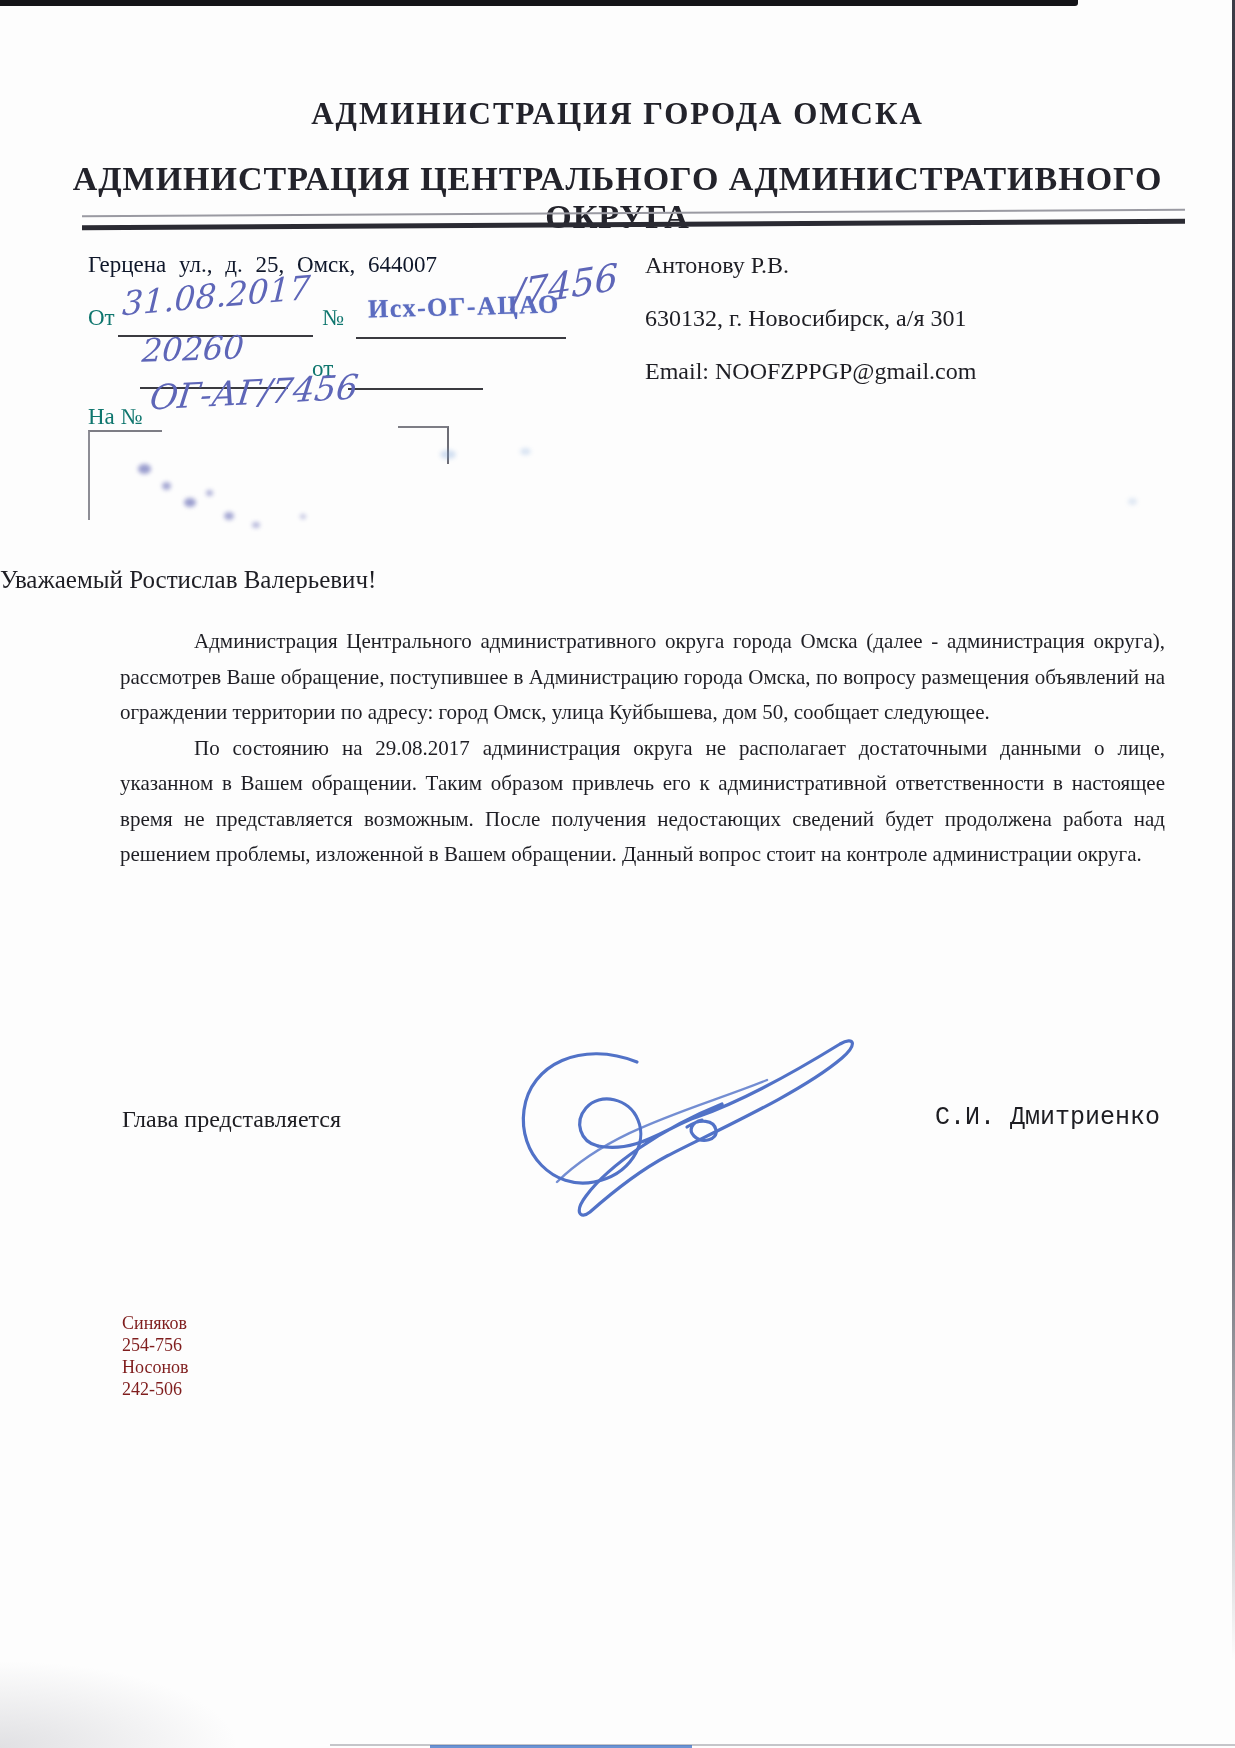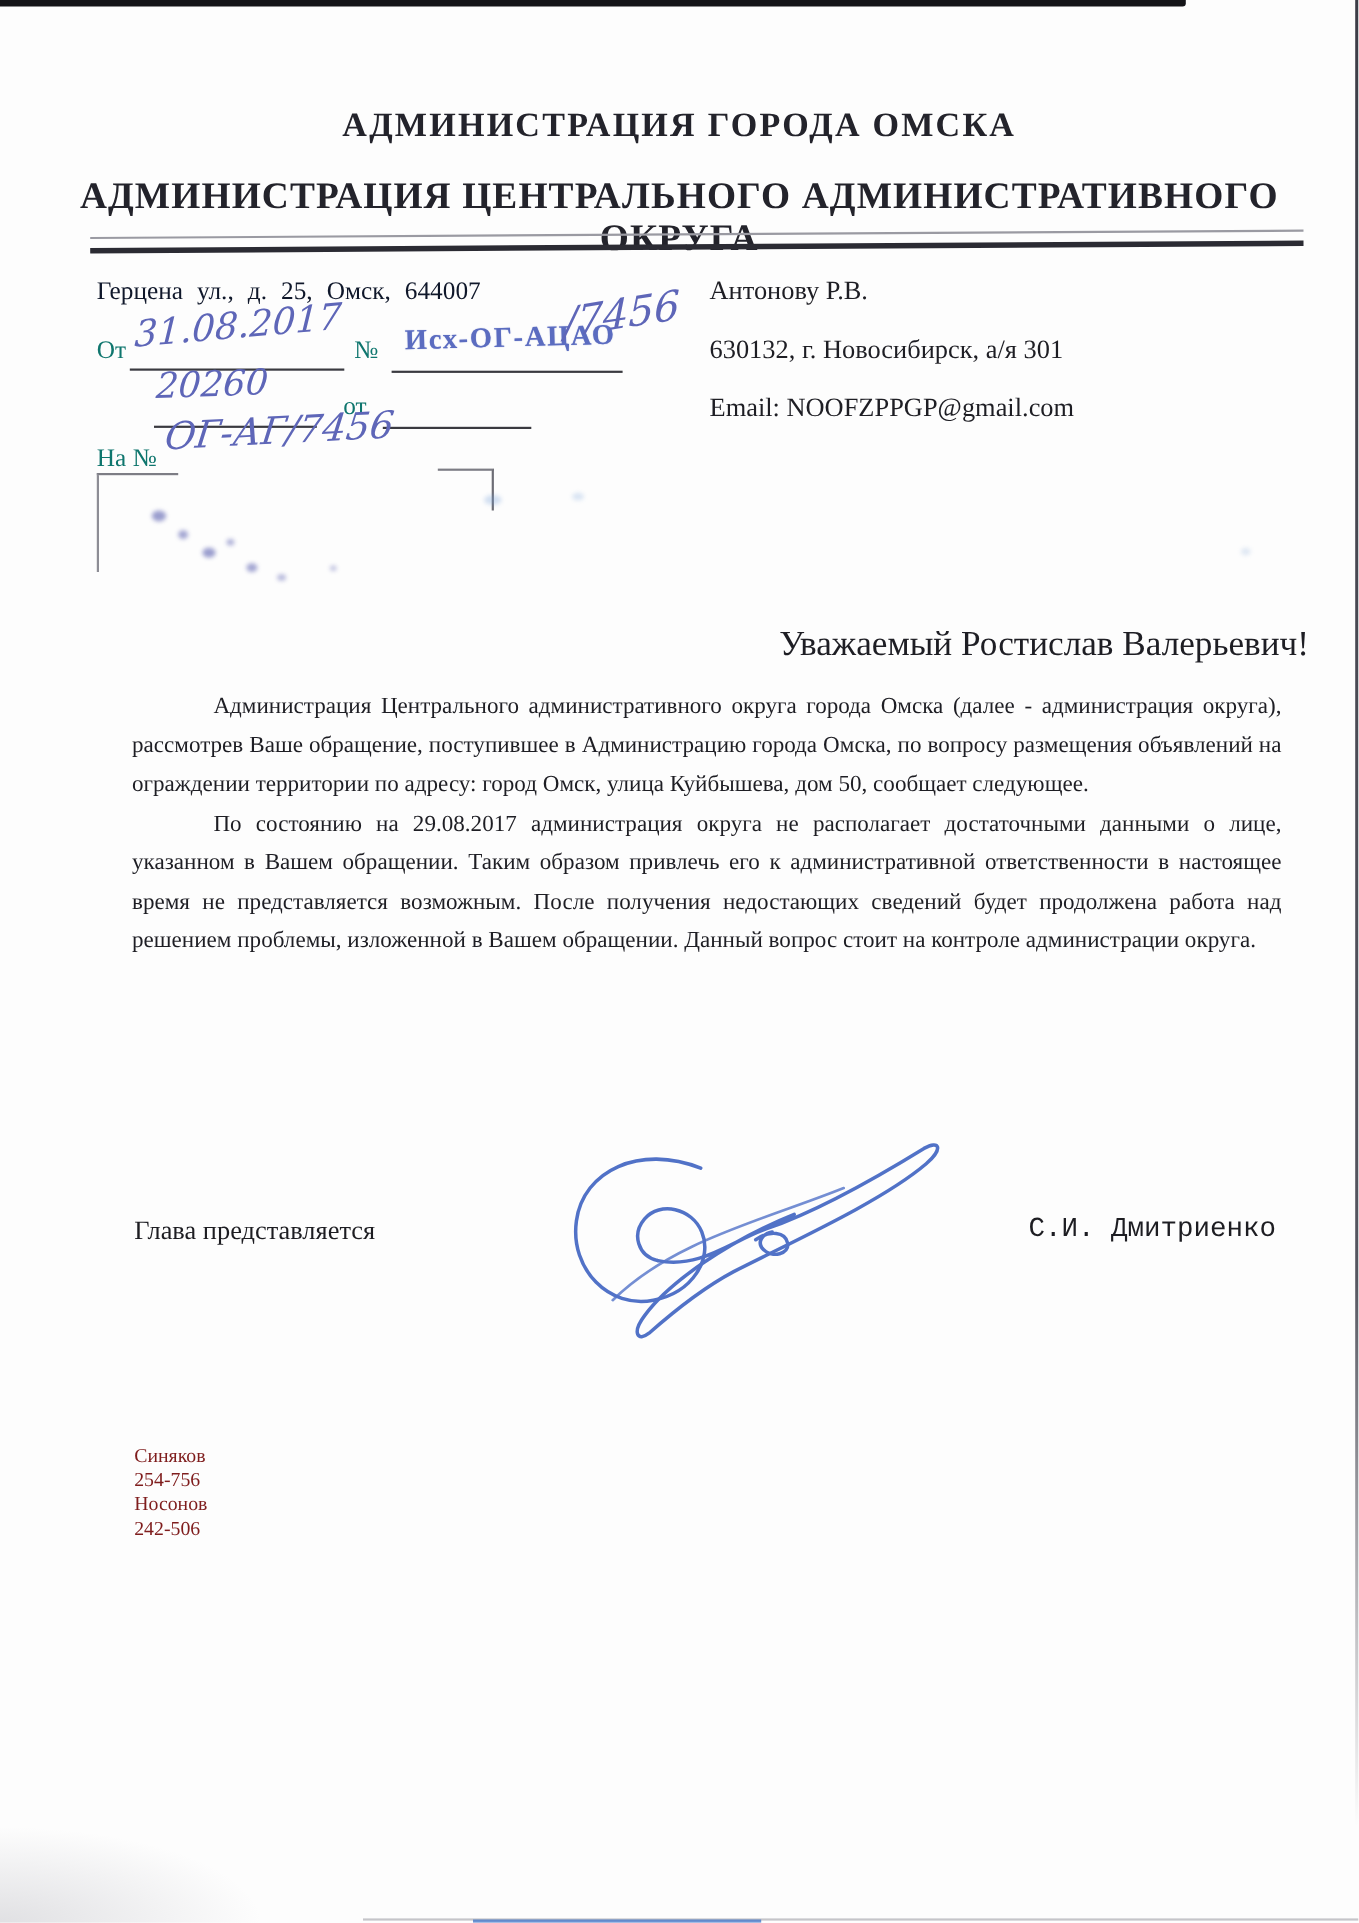--- a/index.html
+++ b/index.html
@@ -22,21 +22,21 @@
   .uline{border-bottom:2px solid #3a3a40;height:0;}
   .hand{font-family:"DejaVu Serif","Liberation Serif",serif;font-style:italic;color:#5e66b8;}
   .stamp{font-family:"Liberation Serif",serif;font-weight:bold;color:#5b6cc0;letter-spacing:1.5px;text-shadow:0 0 1px rgba(91,108,192,.65);}
   
   .corner-left{left:88px;top:430px;width:72px;height:88px;border-top:2px solid #7d7d85;border-left:2px solid #8d8d95;}
   .corner-right{left:398px;top:426px;width:49px;height:36px;border-top:2px solid #7d7d85;border-right:2px solid #6d6d75;}
   .smudge{border-radius:50%;filter:blur(2px);}
   
   .recipient{left:645px;font-size:24px;color:#1e1e24;}
   
-  .salutation{top:566px;left:0;width:1190px;text-align:right;font-size:32px;color:#1e1e24;}
+  .salutation{top:566px;left:0;width:1190px;text-align:left;font-size:25px;color:#1e1e24;}
   .body-text{left:120px;top:624px;width:1045px;font-size:21px;line-height:35.5px;text-align:justify;color:#1e1e24;}
   .body-text p{margin:0;text-indent:74px;}
   
   .sig-position{left:122px;top:1106px;font-size:24px;}
   .sig-name{left:935px;top:1103px;font-size:25px;font-family:Liberation Mono, monospace;}
   
   .footer{left:122px;top:1312px;font-size:18px;line-height:22px;color:#7f1d1d;}
   
   .edge-top{left:0;top:0;width:1078px;height:6px;background:#141418;border-radius:0 0 3px 0;}
   .edge-right{right:0;top:0;width:3px;height:1660px;background:linear-gradient(#3c3c46 0%,#55555f 70%,rgba(85,85,95,0) 100%);}

